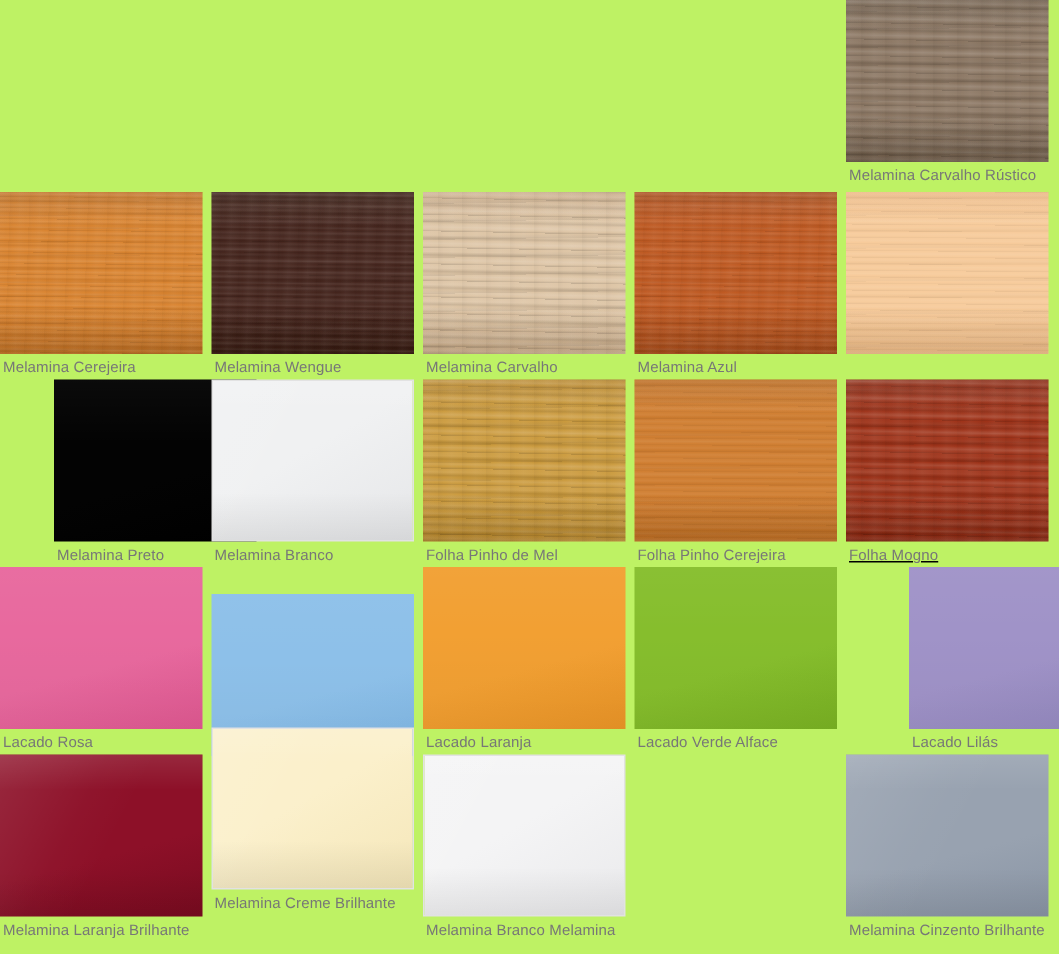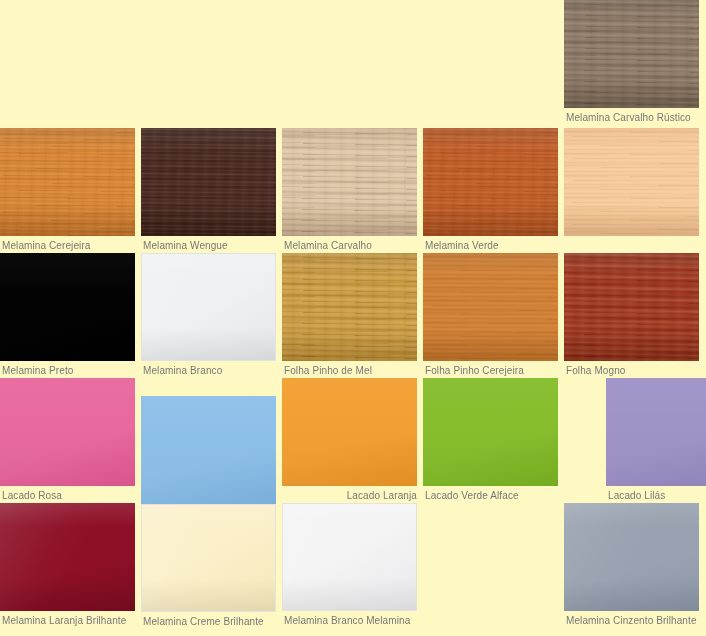--- a/index.html
+++ b/index.html
@@ -9,21 +9,21 @@
     width: 706px; height: 636px;
     background: #ffffff;
     font-family: "Liberation Sans", sans-serif;
     overflow: hidden;
   }
 
   #gallery {
     position: relative;
     width: 706px;
     height: 636px;
-    background: #fef9c3;
+    background: #bef264;
   }
 
   .swatch-cell {
     position: absolute;
     width: 135px;
   }
 
   .swatch {
     width: 135px;
     height: 108px;
@@ -170,70 +170,70 @@
     <div class="swatch-cell" style="left: 141px; top: 128px;">
       <div class="swatch wood" style="width: 135px; height: 108px; background: linear-gradient(rgb(54, 25, 15) 0%, rgb(69, 37, 29) 18%, rgb(69, 37, 29) 72%, rgb(54, 25, 15) 100%);"></div>
       <span class="swatch-label">Melamina Wengue</span>
     </div>
     <div class="swatch-cell" style="left: 282px; top: 128px;">
       <div class="swatch wood wood-coarse" style="width: 135px; height: 108px; background: linear-gradient(rgb(201, 171, 136) 0%, rgb(221, 196, 164) 18%, rgb(221, 196, 164) 72%, rgb(201, 171, 136) 100%);"></div>
       <span class="swatch-label">Melamina Carvalho</span>
     </div>
     <div class="swatch-cell" style="left: 423px; top: 128px;">
       <div class="swatch wood" style="width: 135px; height: 108px; background: linear-gradient(rgb(168, 74, 23) 0%, rgb(191, 89, 33) 18%, rgb(191, 89, 33) 72%, rgb(168, 74, 23) 100%);"></div>
-      <span class="swatch-label">Melamina Verde</span>
+      <span class="swatch-label">Melamina Azul</span>
     </div>
     <div class="swatch-cell" style="left: 564px; top: 128px;">
       <div class="swatch wood wood-fine" style="width: 135px; height: 108px; background: linear-gradient(rgb(237, 186, 133) 0%, rgb(247, 203, 155) 18%, rgb(247, 203, 155) 72%, rgb(237, 186, 133) 100%);"></div>
     </div>
-    <div class="swatch-cell" style="left: 0px; top: 253px;">
+    <div class="swatch-cell" style="left: 0px; top: 253px; padding-left: 36px;">
       <div class="swatch solid" style="width: 135px; height: 108px; background: linear-gradient(165deg, rgb(3, 3, 3) 0%, rgb(3, 3, 3) 60%, rgb(0, 0, 0) 100%);"></div>
       <span class="swatch-label">Melamina Preto</span>
     </div>
     <div class="swatch-cell" style="left: 141px; top: 253px;">
       <div class="swatch gloss light-edge" style="width: 135px; height: 108px; background: linear-gradient(150deg, rgb(240, 241, 242) 0%, rgb(240, 241, 242) 45%, rgb(230, 231, 233) 100%);"></div>
       <span class="swatch-label">Melamina Branco</span>
     </div>
     <div class="swatch-cell" style="left: 282px; top: 253px;">
       <div class="swatch wood wood-coarse" style="width: 135px; height: 108px; background: linear-gradient(rgb(184, 135, 44) 0%, rgb(203, 154, 61) 18%, rgb(203, 154, 61) 72%, rgb(184, 135, 44) 100%);"></div>
       <span class="swatch-label">Folha Pinho de Mel</span>
     </div>
     <div class="swatch-cell" style="left: 423px; top: 253px;">
       <div class="swatch wood wood-fine" style="width: 135px; height: 108px; background: linear-gradient(rgb(189, 109, 34) 0%, rgb(208, 126, 49) 18%, rgb(208, 126, 49) 72%, rgb(189, 109, 34) 100%);"></div>
       <span class="swatch-label">Folha Pinho Cerejeira</span>
     </div>
-    <div class="swatch-cell" style="left: 564px; top: 253px;">
+    <div class="swatch-cell" style="left: 564px; top: 253px; text-decoration: underline;">
       <div class="swatch wood wood-coarse" style="width: 135px; height: 108px; background: linear-gradient(rgb(137, 38, 15) 0%, rgb(158, 50, 24) 18%, rgb(158, 50, 24) 72%, rgb(137, 38, 15) 100%);"></div>
       <span class="swatch-label">Folha Mogno</span>
     </div>
     <div class="swatch-cell" style="left: 0px; top: 378px;">
       <div class="swatch solid" style="width: 135px; height: 108px; background: linear-gradient(165deg, rgb(232, 105, 158) 0%, rgb(232, 105, 158) 60%, rgb(222, 87, 144) 100%);"></div>
       <span class="swatch-label">Lacado Rosa</span>
     </div>
     <div class="swatch-cell" style="left: 141px; top: 396px;">
       <div class="swatch solid" style="width: 135px; height: 108px; background: linear-gradient(165deg, rgb(141, 192, 233) 0%, rgb(141, 192, 233) 60%, rgb(125, 180, 225) 100%);"></div>
       <span class="swatch-label">Lacado Azul</span>
     </div>
-    <div class="swatch-cell" style="left: 282px; top: 378px; text-align: right;">
+    <div class="swatch-cell" style="left: 282px; top: 378px;">
       <div class="swatch solid" style="width: 135px; height: 108px; background: linear-gradient(165deg, rgb(242, 160, 51) 0%, rgb(242, 160, 51) 60%, rgb(232, 147, 38) 100%);"></div>
       <span class="swatch-label">Lacado Laranja</span>
     </div>
     <div class="swatch-cell" style="left: 423px; top: 378px;">
       <div class="swatch solid" style="width: 135px; height: 108px; background: linear-gradient(165deg, rgb(134, 190, 45) 0%, rgb(134, 190, 45) 60%, rgb(120, 176, 34) 100%);"></div>
       <span class="swatch-label">Lacado Verde Alface</span>
     </div>
     <div class="swatch-cell" style="left: 564px; top: 378px; margin-left: 42px;">
       <div class="swatch solid" style="width: 135px; height: 108px; background: linear-gradient(165deg, rgb(160, 147, 200) 0%, rgb(160, 147, 200) 60%, rgb(146, 135, 189) 100%);"></div>
       <span class="swatch-label">Lacado Lilás</span>
     </div>
     <div class="swatch-cell" style="left: 0px; top: 503px;">
       <div class="swatch gloss" style="width: 135px; height: 108px; background: linear-gradient(165deg, rgb(141, 16, 40) 0%, rgb(141, 16, 40) 60%, rgb(122, 11, 32) 100%);"></div>
       <span class="swatch-label">Melamina Laranja Brilhante</span>
     </div>
-    <div class="swatch-cell" style="left: 141px; top: 504px;">
+    <div class="swatch-cell" style="left: 141px; top: 485px;">
       <div class="swatch gloss light-edge" style="width: 135px; height: 108px; background: linear-gradient(150deg, rgb(251, 240, 203) 0%, rgb(251, 240, 203) 45%, rgb(245, 231, 186) 100%);"></div>
       <span class="swatch-label">Melamina Creme Brilhante</span>
     </div>
     <div class="swatch-cell" style="left: 282px; top: 503px;">
       <div class="swatch gloss light-edge" style="width: 135px; height: 108px; background: linear-gradient(150deg, rgb(244, 244, 245) 0%, rgb(244, 244, 245) 45%, rgb(234, 234, 236) 100%);"></div>
       <span class="swatch-label">Melamina Branco Melamina</span>
     </div>
     <div class="swatch-cell" style="left: 564px; top: 503px;">
       <div class="swatch gloss" style="width: 135px; height: 108px; background: linear-gradient(165deg, rgb(152, 162, 176) 0%, rgb(152, 162, 176) 60%, rgb(138, 149, 165) 100%);"></div>
       <span class="swatch-label">Melamina Cinzento Brilhante</span>

